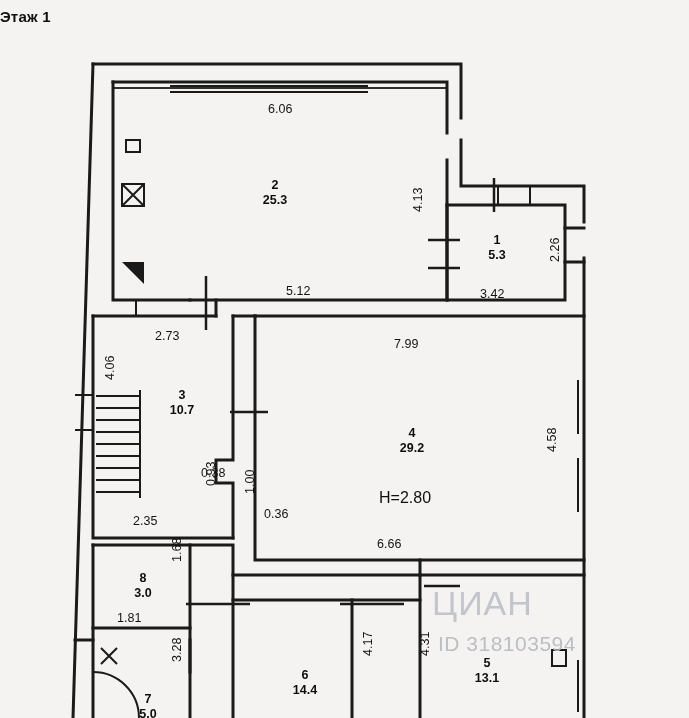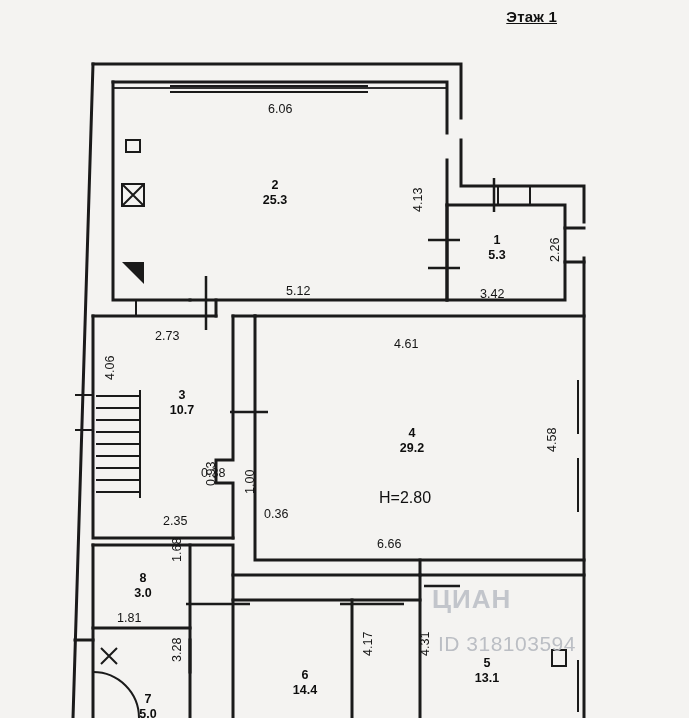--- a/index.html
+++ b/index.html
@@ -20,26 +20,25 @@
     left: 0; top: 0;
     width: 689px;
     height: 718px;
     background: #f4f3f1;
   }
   .title {
     position: absolute;
     left: 0;
     top: 8px;
     width: 557px;
-    text-align: right;
+    text-align: left;
     font-size: 15px;
     font-weight: bold;
     color: #111111;
     letter-spacing: 0.2px;
-    text-decoration: underline;
   }
   svg.plan {
     position: absolute;
     left: 0;
     top: 0;
     width: 689px;
     height: 718px;
   }
   .lbl {
     position: absolute;
@@ -78,22 +77,22 @@
     color: #b9bcc2;
     letter-spacing: 0.5px;
     opacity: 0.95;
     pointer-events: none;
     white-space: nowrap;
   }
   .wm-logo {
     position: absolute;
     left: 432px;
     top: 584px;
-    font-size: 26px;
-    font-weight: bold;
+    font-size: 34px;
+    font-weight: normal;
     color: #c2c5cb;
     letter-spacing: 1px;
     pointer-events: none;
     white-space: nowrap;
   }
 </style>
 </head>
 <body>
 
 <div id="plan-root">
@@ -227,27 +226,27 @@
 
   <div class="height-lbl" style="left:379px;top:489px;">H=2.80</div>
 
   <div class="lbl dim" style="left:268px;top:103px;">6.06</div>
   <div class="lbl dim vert" style="left:412px;top:212px;">4.13</div>
   <div class="lbl dim vert" style="left:549px;top:262px;">2.26</div>
   <div class="lbl dim" style="left:480px;top:288px;">3.42</div>
   <div class="lbl dim" style="left:286px;top:285px;">5.12</div>
   <div class="lbl dim" style="left:155px;top:330px;">2.73</div>
   <div class="lbl dim vert" style="left:104px;top:380px;">4.06</div>
-  <div class="lbl dim" style="left:394px;top:338px;">4.61</div>
+  <div class="lbl dim" style="left:394px;top:338px;">7.99</div>
   <div class="lbl dim vert" style="left:546px;top:452px;">4.58</div>
   <div class="lbl dim" style="left:201px;top:467px;">0.38</div>
   <div class="lbl dim vert" style="left:205px;top:486px;">0.93</div>
   <div class="lbl dim vert" style="left:244px;top:494px;">1.00</div>
   <div class="lbl dim" style="left:264px;top:508px;">0.36</div>
-  <div class="lbl dim" style="left:133px;top:515px;margin-left:30px;">2.35</div>
+  <div class="lbl dim" style="left:133px;top:515px;">2.35</div>
   <div class="lbl dim" style="left:377px;top:538px;text-align:right;">6.66</div>
   <div class="lbl dim vert" style="left:171px;top:562px;">1.68</div>
   <div class="lbl dim" style="left:117px;top:612px;">1.81</div>
   <div class="lbl dim vert" style="left:171px;top:662px;">3.28</div>
   <div class="lbl dim vert" style="left:362px;top:656px;">4.17</div>
   <div class="lbl dim vert" style="left:419px;top:656px;">4.31</div>
 
   <div class="wm-logo">ЦИАН</div>
   <div class="wm-text">ID 318103594</div>
 

